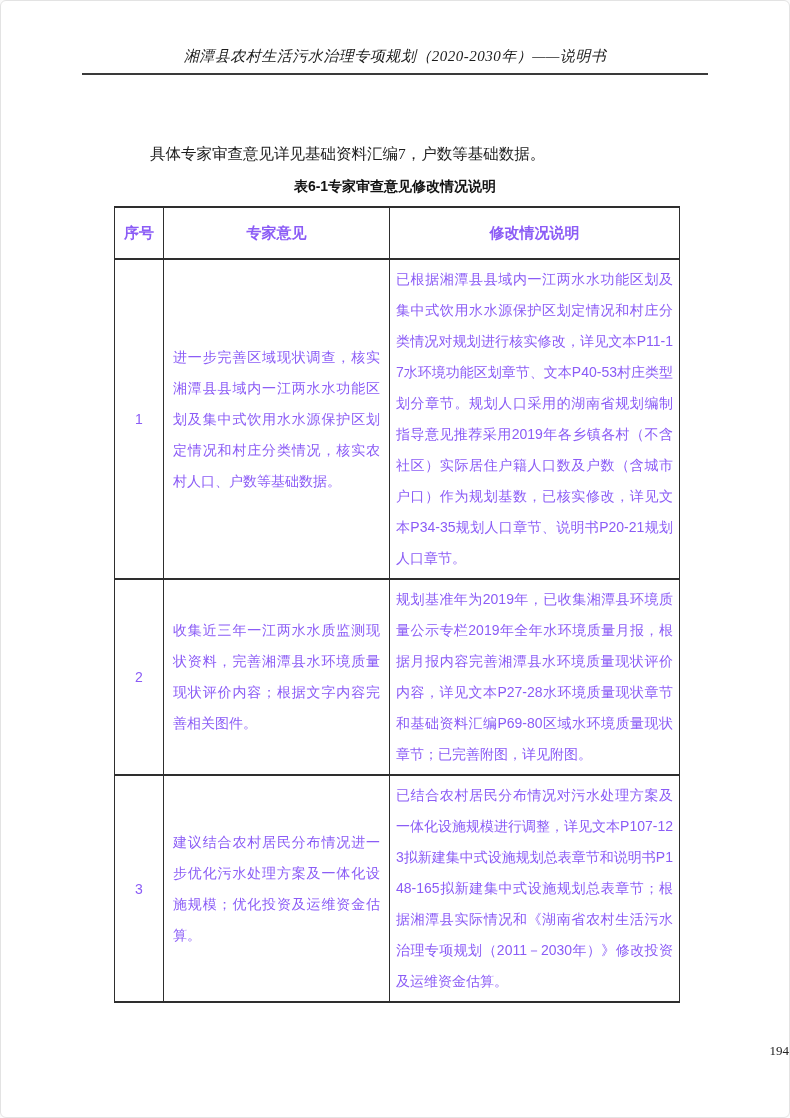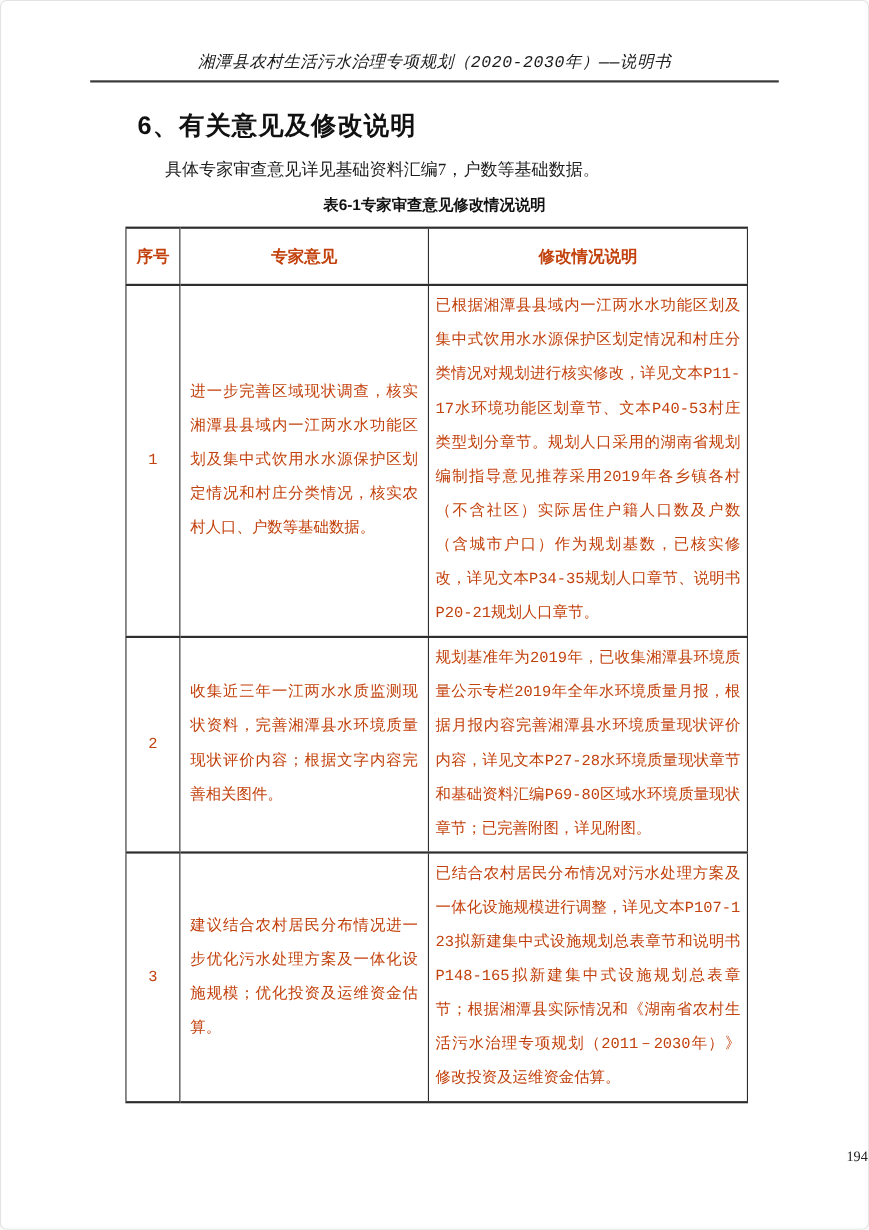--- a/index.html
+++ b/index.html
@@ -19,21 +19,21 @@
   }
   .doc-header {
     position: absolute;
     top: 46px; left: 81px; width: 626px;
     text-align: center;
     font-style: italic;
     font-size: 15px;
     letter-spacing: 0.5px;
     padding-bottom: 7px;
     border-bottom: 2px solid #3a3a3a;
-    font-family: Liberation Mono, monospace;
+    font-family: Liberation Serif, serif;
   }
   .section-title {
     position: absolute;
     top: 98px; left: 124px;
     margin: 0;
     font-family: "Liberation Sans", sans-serif;
     font-weight: bold;
     font-size: 23px;
     letter-spacing: 1px;
     color: #111;
@@ -53,23 +53,23 @@
     font-weight: bold;
     font-size: 14px;
     color: #111;
   }
   table.review-table {
     position: absolute;
     top: 205px; left: 113px;
     width: 565px;
     border-collapse: collapse;
     table-layout: fixed;
-    font-family: Liberation Mono, monospace;
+    font-family: Liberation Sans, sans-serif;
     font-size: 14px;
-    color: #c2410c;
+    color: #8b5cf6;
   }
   .review-table th, .review-table td {
     border: 1px solid #2e2e2e;
     border-top-width: 2px;
     border-bottom-width: 2px;
     vertical-align: middle;
     overflow: hidden;
   }
   .review-table th {
     height: 48px;
@@ -106,21 +106,20 @@
 </style>
 </head>
 <body>
 
 <div class="sheet">
 
   <div class="doc-header">
     <span>湘潭县农村生活污水治理专项规划（2020-2030年）——说明书</span>
   </div>
 
-  <h1 class="section-title">6、有关意见及修改说明</h1>
 
   <p class="intro">具体专家审查意见详见基础资料汇编7，户数等基础数据。</p>
 
   <div class="table-caption">表6-1专家审查意见修改情况说明</div>
 
   <table class="review-table">
     <colgroup>
       <col style="width:49px">
       <col style="width:226px">
       <col style="width:290px">

